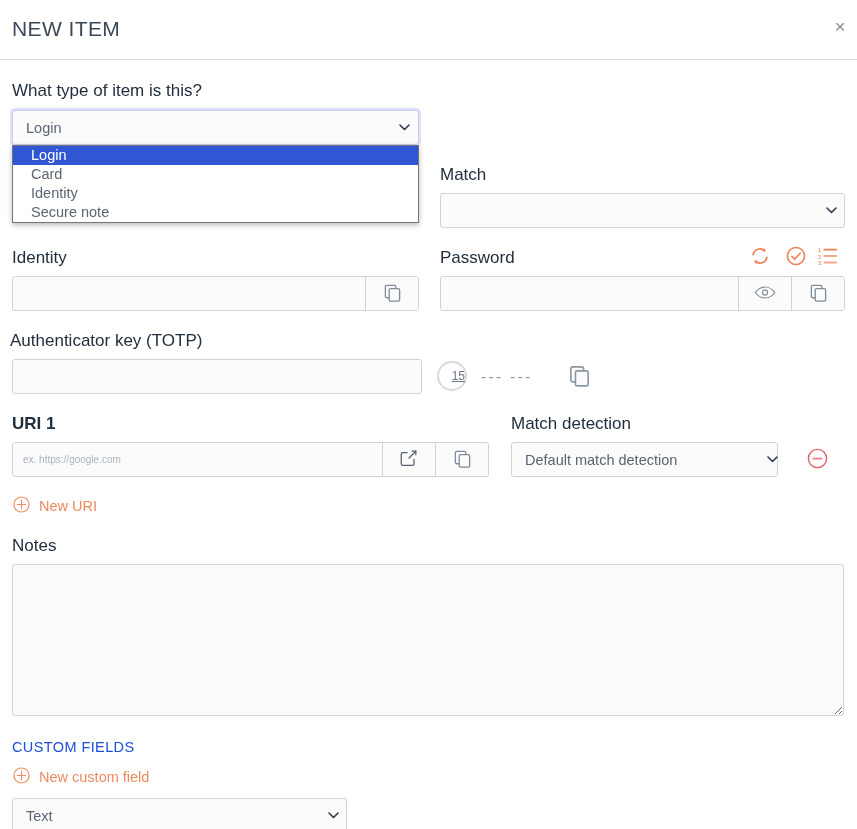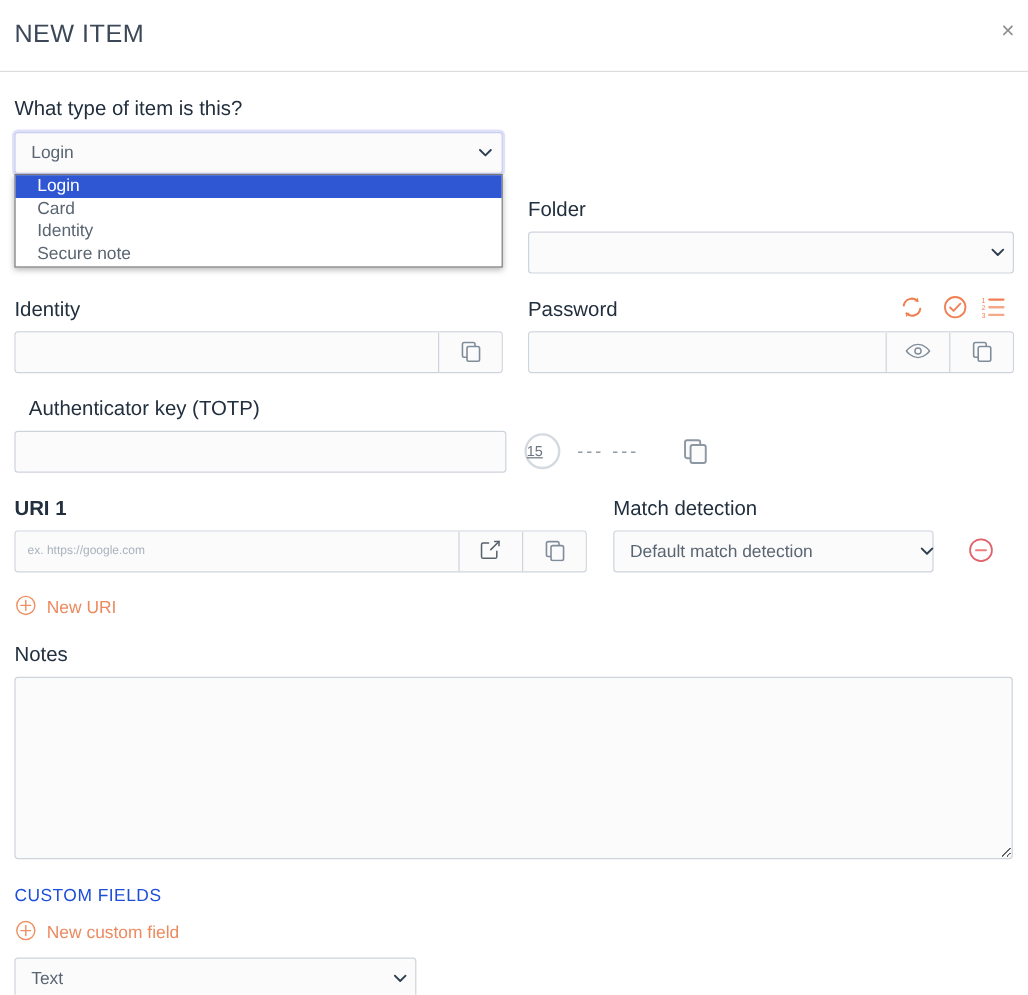--- a/index.html
+++ b/index.html
@@ -107,21 +107,21 @@
     font-size: 14.5px; color: #5a6572; cursor: pointer; white-space: nowrap;
   }
   .dd-opt.sel-opt { background: #2f57d4; color: #ffffff; }
 
   .sel-focus { border: 1px solid #c9cdf0 !important; box-shadow: 0 0 0 2px #dfe2f7; }
 
   
   .totp-ring {
     position: absolute; width: 30px; height: 30px; border-radius: 50%;
     border: 2px solid #d5dae0; display: flex; align-items: center;
-    justify-content: flex-start; font-size: 12px; color: #6b7682; text-decoration: underline;
+    justify-content: flex-end; font-size: 12px; color: #6b7682; text-decoration: underline;
   }
   .totp-code {
     position: absolute; font-size: 15px; color: #8a949e; letter-spacing: 2.5px;
     white-space: nowrap;
   }
 </style>
 </head>
 <body>
 
 <div class="page">
@@ -142,21 +142,21 @@
       </svg>
   </span>
 
   <div class="dd-popup">
     <div class="dd-opt sel-opt">Login</div>
     <div class="dd-opt">Card</div>
     <div class="dd-opt">Identity</div>
     <div class="dd-opt">Secure note</div>
   </div>
 
-  <div class="lbl" style="left:440px; top:165px;">Folder</div>
+  <div class="lbl" style="left:440px; top:165px;">Match</div>
   <select class="sel" style="left:440px; top:193px; width:405px; height:35px;">
     <option></option>
   </select>
   <span class="sel-arrow" style="left:826px; top:207px;">
     <svg width="11" height="7" viewBox="0 0 11 7">
         <path d="M1 1l4.5 4.5L10 1" fill="none" stroke="#2c3e50" stroke-width="1.6" stroke-linecap="round" stroke-linejoin="round"></path>
       </svg>
   </span>
 
   <div class="lbl" style="left:12px; top:248px;">Identity</div>
@@ -214,21 +214,21 @@
     <button class="ibtn">
       <span>
         <svg width="19" height="19" viewBox="0 0 20 20">
           <rect x="2.5" y="2.5" width="11" height="13" rx="1.5" fill="#fbfbfc" stroke="#7f8c99" stroke-width="1.4"></rect>
           <rect x="6.5" y="6" width="11" height="13" rx="1.5" fill="#fbfbfc" stroke="#7f8c99" stroke-width="1.4"></rect>
         </svg>
       </span>
     </button>
   </div>
 
-  <div class="lbl" style="left:24px; top:331px;">Authenticator key (TOTP)</div>
+  <div class="lbl" style="left:10px; top:331px;">Authenticator key (TOTP)</div>
   <input class="fld" style="left: 12px; top: 359px; width: 410px; height: 35px;" placeholder="">
 
   <div class="totp-ring" style="left:437px; top:361px;">
     <span>15</span>
   </div>
   <div class="totp-code" style="left:481px; top:368px;">--- ---</div>
   <button class="iconbtn" style="left:566px; top:364px; width:26px; height:26px;">
     <span>
       <svg width="23" height="23" viewBox="0 0 20 20">
         <rect x="2.5" y="2.5" width="11" height="13" rx="1.5" fill="#fbfbfc" stroke="#8c97a3" stroke-width="1.4"></rect>

